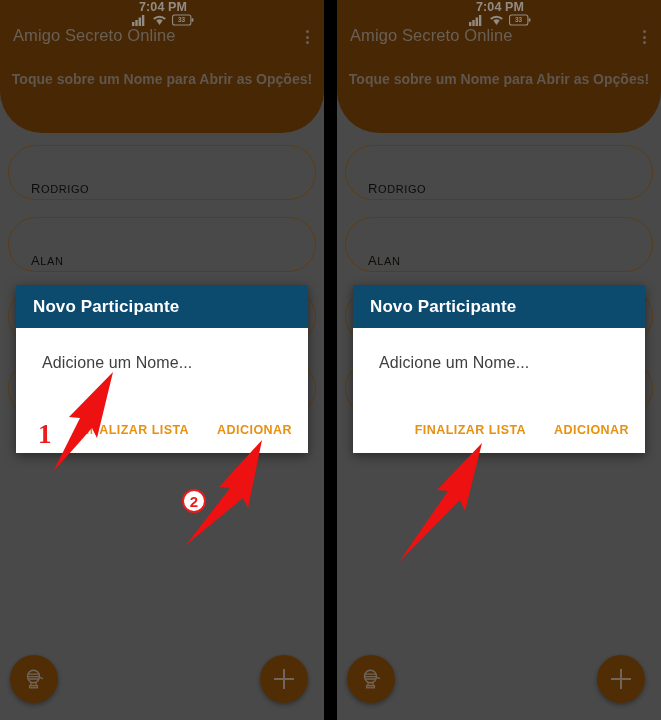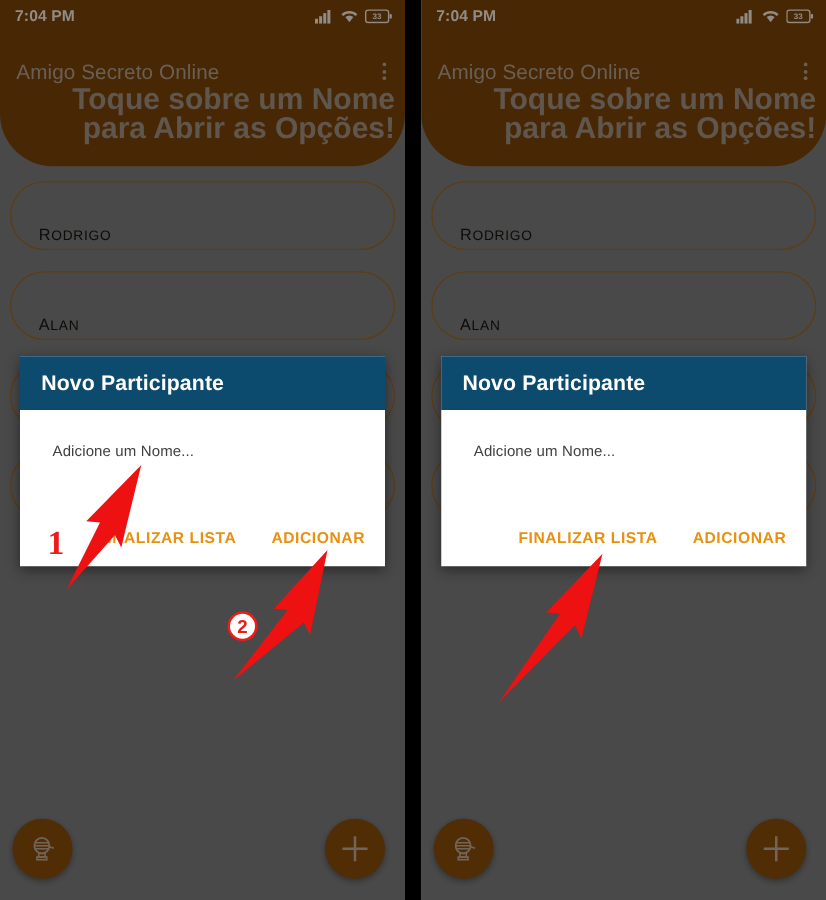--- a/index.html
+++ b/index.html
@@ -58,40 +58,41 @@
   }
   .statusbar {
     position: absolute;
     top: 0; left: 0; right: 0;
     height: 26px;
     display: flex;
     align-items: center;
     justify-content: space-between;
     padding: 0 10px 0 12px;
     box-sizing: border-box;
+    flex-direction: column;
   }
   .status-time {
     font-size: 12.5px;
     font-weight: bold;
     color: #d9d0c6;
     letter-spacing: 0.1px;
   }
   .status-icons {
     display: flex;
     align-items: center;
     gap: 5px;
   }
   .ic { display: block; }
 
   .appbar {
     position: absolute;
     top: 26px; left: 0; right: 0;
     height: 42px;
     display: flex;
-    align-items: flex-end;
+    align-items: flex-start;
     justify-content: space-between;
     padding: 0 12px 0 13px;
     box-sizing: border-box;
   }
   .appbar-title {
     font-size: 16.5px;
     color: #9e8e7f;
     letter-spacing: 0.1px;
   }
   .overflow-dots {
@@ -103,22 +104,22 @@
   .overflow-dots i {
     display: block;
     width: 3px; height: 3px;
     border-radius: 50%;
     background: #9e8e7f;
   }
 
   .header-sub {
     position: absolute;
     top: 68px; left: 0; right: 0;
-    text-align: right;
-    font-size: 24px;
+    text-align: center;
+    font-size: 14px;
     font-weight: bold;
     line-height: 23px;
     color: #8e8074;
     padding: 0 8px;
     box-sizing: border-box;
   }
 
   
   .list {
     position: absolute;
@@ -202,21 +203,21 @@
     font-size: 17px;
     font-weight: bold;
     letter-spacing: 0.1px;
   }
   .dialog-body {
     height: 79px;
     padding: 26px 0 0 26px;
     box-sizing: border-box;
   }
   .dialog-input {
-    font-size: 12px;
+    font-size: 16px;
     color: #3f3f3f;
     letter-spacing: 0.1px;
   }
   .dialog-actions {
     height: 46px;
     display: flex;
     align-items: center;
     justify-content: flex-end;
     padding-right: 14px;
     gap: 24px;

